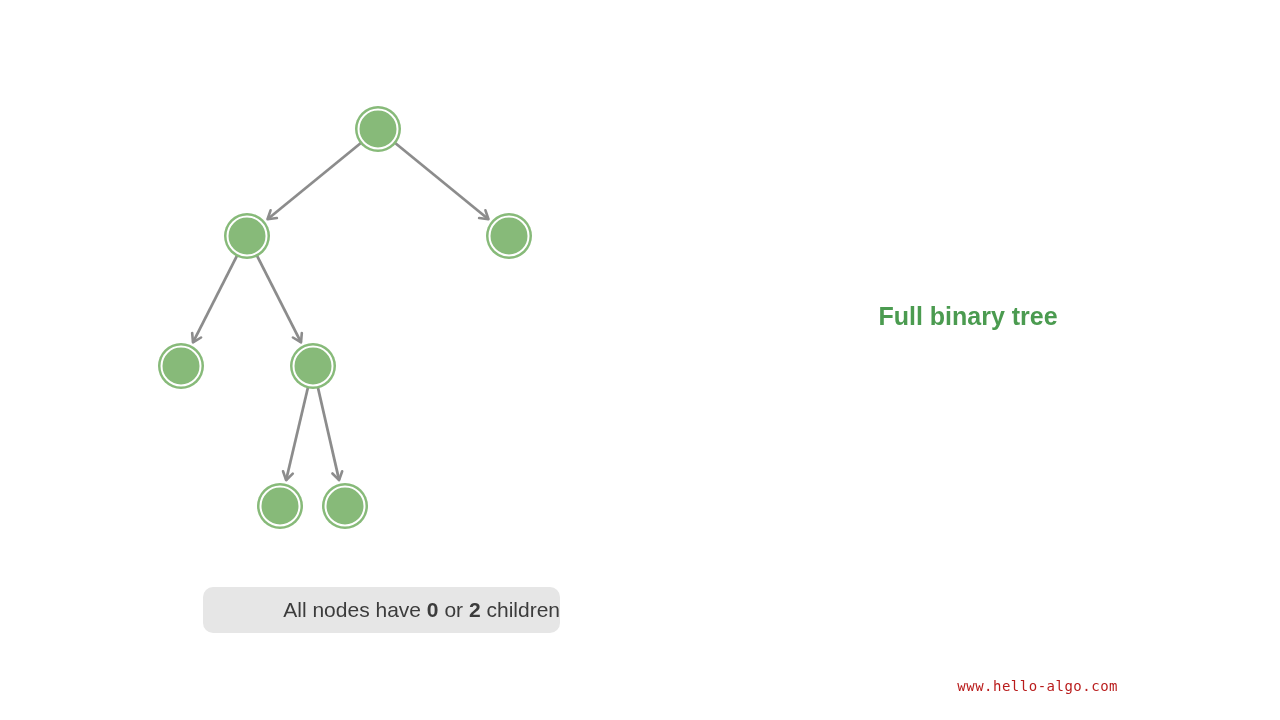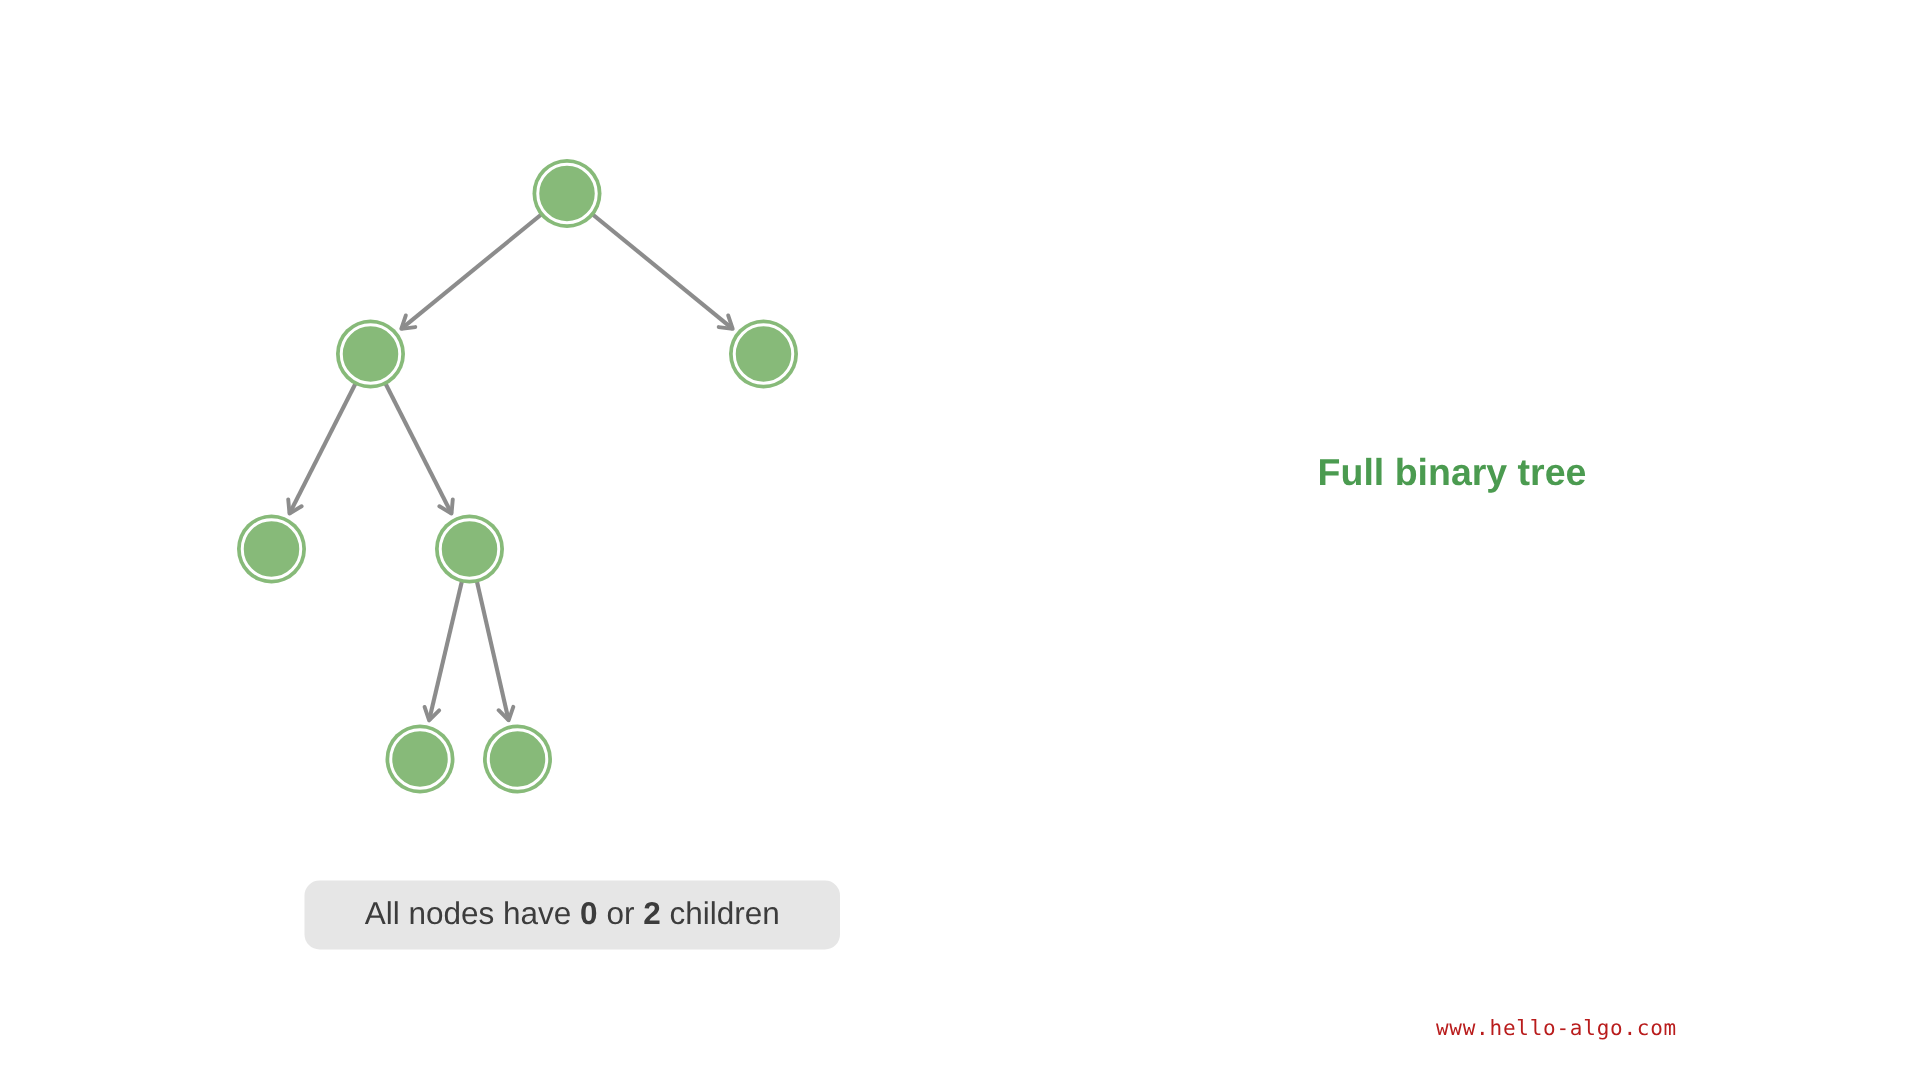--- a/index.html
+++ b/index.html
@@ -31,21 +31,21 @@
   }
   .caption-box {
     position: absolute;
     left: 203px;
     top: 587px;
     width: 357px;
     height: 46px;
     border-radius: 10px;
     display: flex;
     align-items: center;
-    justify-content: center;
+    justify-content: flex-end;
     font-size: 21px;
     white-space: nowrap;
   }
   .caption-box b {
     font-weight: bold;
   }
   .watermark {
     position: absolute;
     right: 38px;
     top: 678px;

